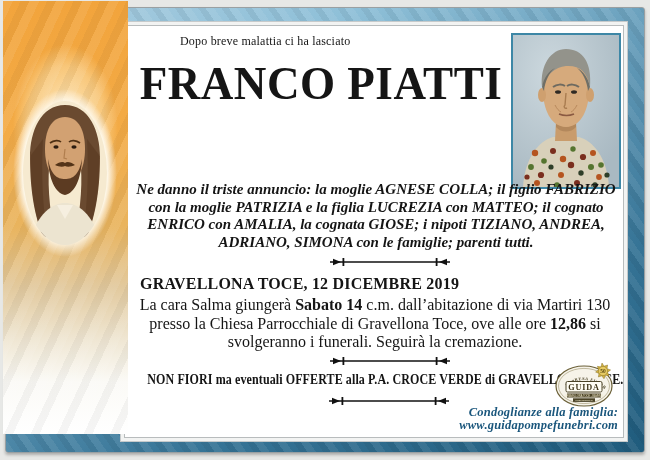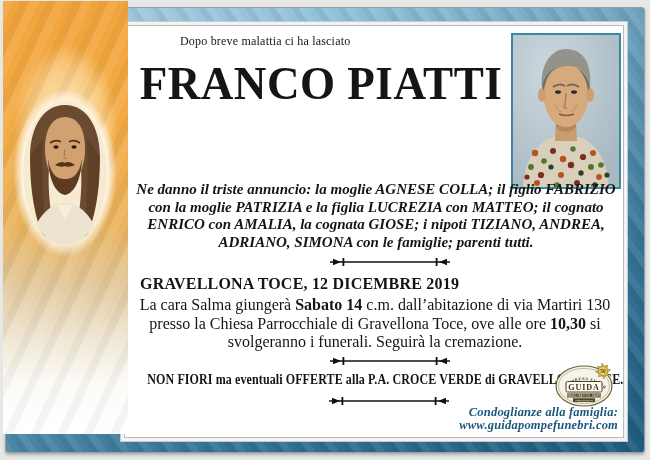--- a/index.html
+++ b/index.html
@@ -189,21 +189,21 @@
   <svg class="divider div1" viewBox="0 0 124 10" aria-hidden="true">
     <line x1="2" y1="5" x2="122" y2="5" stroke="#111" stroke-width="1.5"></line>
     <polygon points="5,1.8 13,5 5,8.2" fill="#111"></polygon>
       <rect x="14.5" y="1" width="1.8" height="8" fill="#111"></rect>
     <polygon points="119,1.8 111,5 119,8.2" fill="#111"></polygon>
       <rect x="107.7" y="1" width="1.8" height="8" fill="#111"></rect>
   </svg>
 
   <div class="txt dateline">GRAVELLONA TOCE, 12 DICEMBRE 2019</div>
 
-  <div class="txt funeral"><span>La cara Salma giungerà </span><b>Sabato 14</b><span> c.m. dall’abitazione di via Martiri 130 presso la Chiesa Parrocchiale di Gravellona Toce, ove alle ore </span><b>10,30</b><span> si svolgeranno i funerali. Seguirà la cremazione.</span></div>
+  <div class="txt funeral"><span>La cara Salma giungerà </span><b>Sabato 14</b><span> c.m. dall’abitazione di via Martiri 130 presso la Chiesa Parrocchiale di Gravellona Toce, ove alle ore </span><b>12,86</b><span> si svolgeranno i funerali. Seguirà la cremazione.</span></div>
 
   <svg class="divider div2" viewBox="0 0 124 10" aria-hidden="true">
     <line x1="2" y1="5" x2="122" y2="5" stroke="#111" stroke-width="1.5"></line>
     <polygon points="5,1.8 13,5 5,8.2" fill="#111"></polygon>
       <rect x="14.5" y="1" width="1.8" height="8" fill="#111"></rect>
     <polygon points="119,1.8 111,5 119,8.2" fill="#111"></polygon>
       <rect x="107.7" y="1" width="1.8" height="8" fill="#111"></rect>
   </svg>
 
   <div class="txt nonfiori">NON FIORI ma eventuali OFFERTE alla P.A. CROCE VERDE di GRAVELLONA TOCE.</div>

